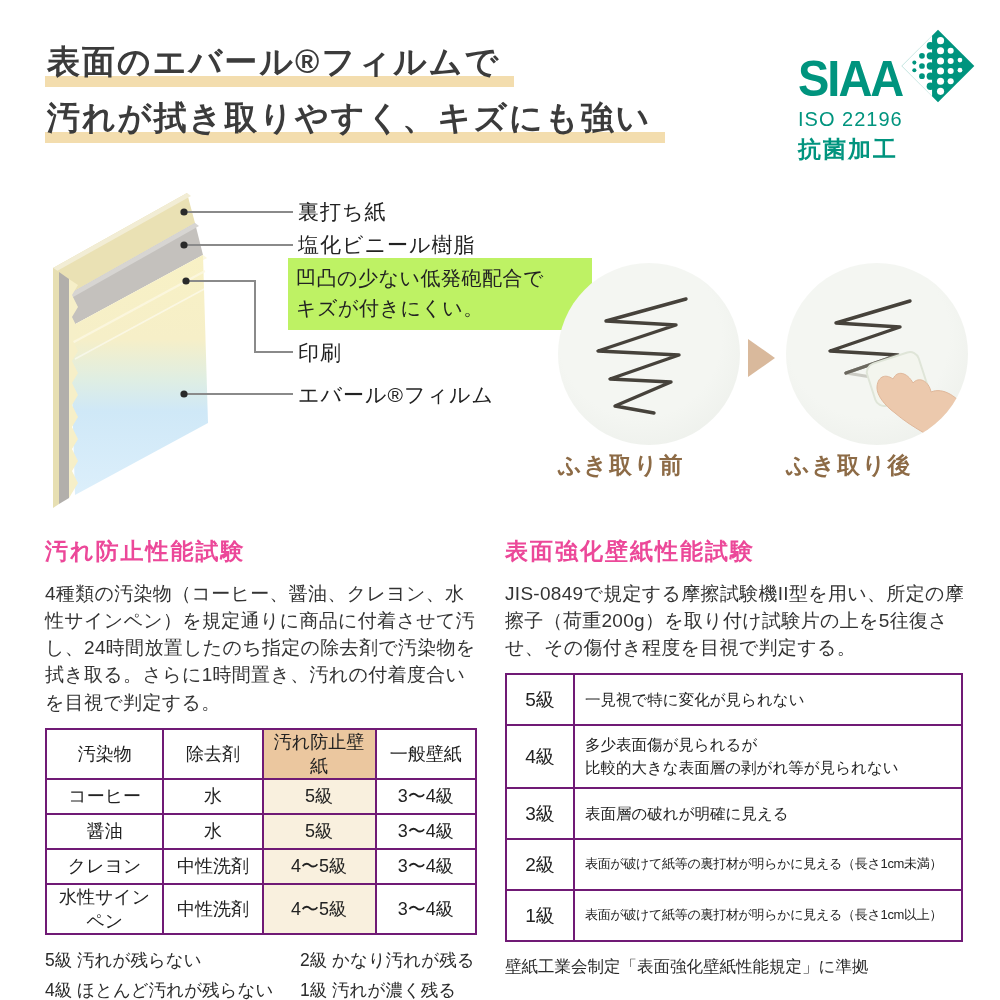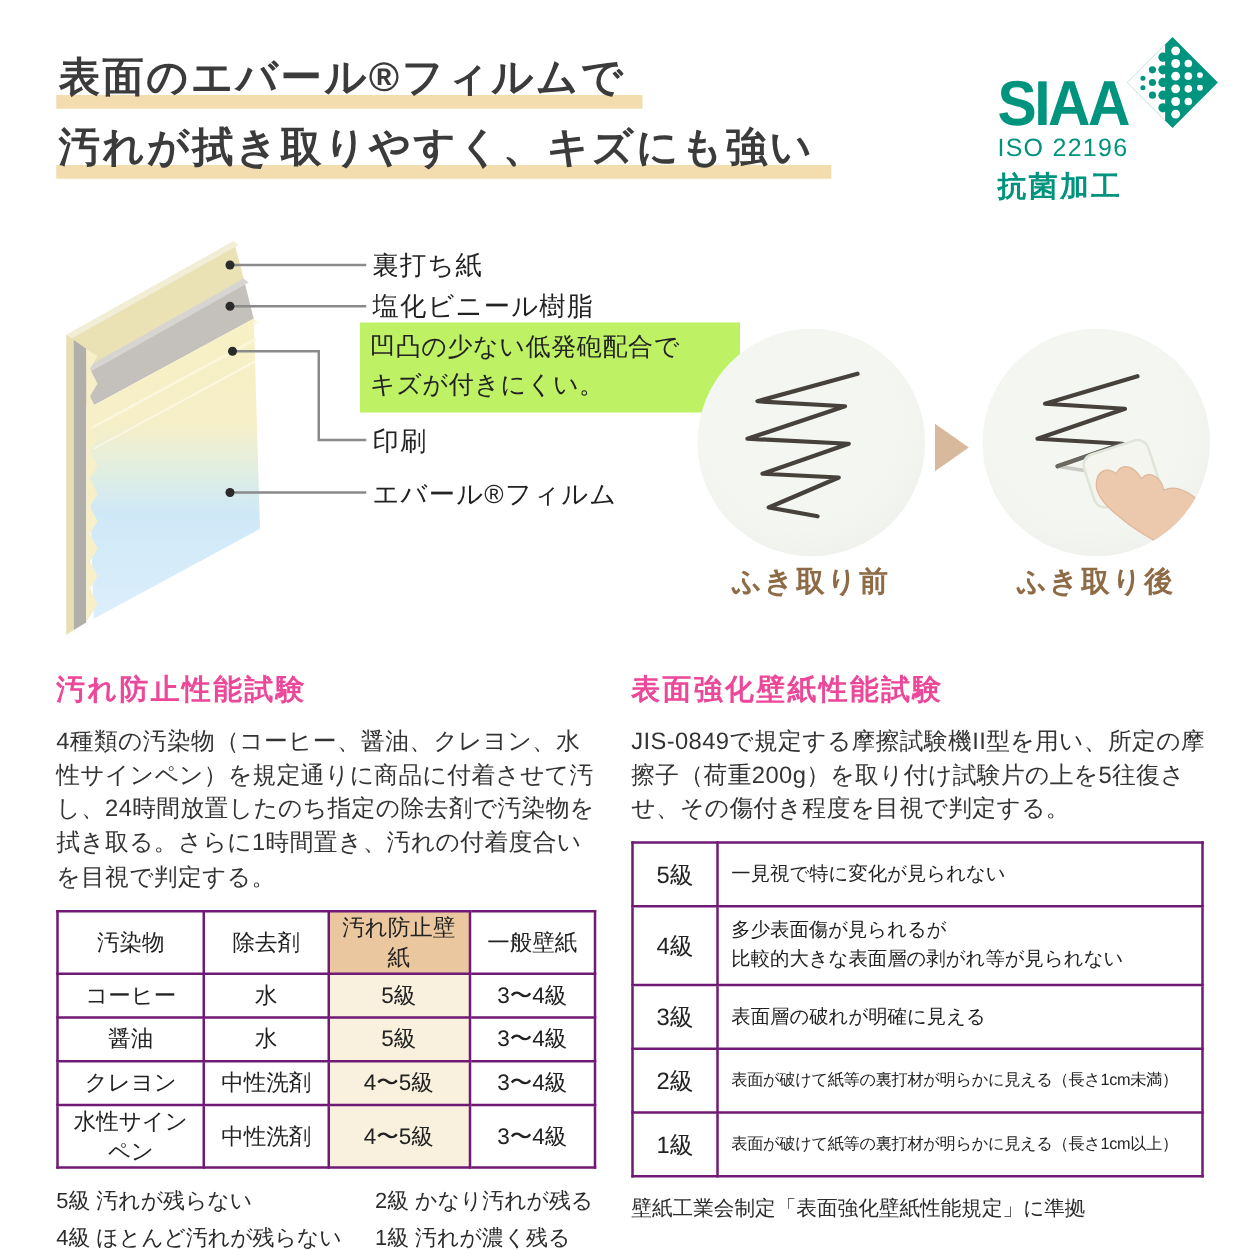--- a/index.html
+++ b/index.html
@@ -12,21 +12,21 @@
   
   .title-block { left:45px; top:40px; }
   .title-line {
     display:table; font-size:33px; font-weight:bold; color:#3b3b3b; letter-spacing:2px;
     background:linear-gradient(#f3ddae,#f3ddae) no-repeat left bottom/100% 11px;
     padding:0 14px 2px 2px; margin-bottom:9px; white-space:nowrap;
   }
 
   
   .siaa { left:798px; top:28px; width:190px; color:#00947e; }
-  .siaa-row { display:flex; align-items:flex-end; }
+  .siaa-row { display:flex; align-items:center; }
   .siaa-brand { font-size:47px; font-weight:bold; letter-spacing:-2px; line-height:1; margin-top:20px; transform:scaleY(1.08); transform-origin:top left; }
   .siaa-diamond { margin-left:-2px; margin-top:0; }
   .siaa-iso { font-size:20px; font-weight:normal; margin-top:4px; letter-spacing:1px; }
   .siaa-kokin { font-size:23px; font-weight:bold; margin-top:3px; letter-spacing:2px; }
 
   
   .diagram-svg { left:45px; top:185px; }
   .layer-label { position:absolute; font-size:21px; color:#222; letter-spacing:1px; white-space:nowrap; }
   .note-box {
     position:absolute; left:288px; top:258px; width:288px; background:#bef264;
@@ -38,21 +38,21 @@
     position:absolute; width:182px; height:182px; border-radius:50%; overflow:hidden;
     background:radial-gradient(circle at 45% 40%, #f4f6f2 55%, #e9ece7 100%);
   }
   .circle-before { left:558px; top:263px; }
   .circle-after  { left:786px; top:263px; }
   .arrow-right {
     position:absolute; left:748px; top:339px; width:0; height:0;
     border-left:27px solid #d9b99c; border-top:19px solid transparent; border-bottom:19px solid transparent;
   }
   .wipe-label {
-    position:absolute; width:182px; text-align:center; top:450px;
+    position:absolute; width:182px; text-align:left; top:450px;
     font-size:23px; font-weight:bold; color:#8d6b46; letter-spacing:2px;
   }
 
   
   .section { width:432px; }
   .section-left  { left:45px;  top:536px; }
   .section-right { left:505px; top:536px; width:460px; }
   .section h2 { font-size:23px; color:#ec4899; font-weight:bold; margin:0 0 13px 0; letter-spacing:2px; }
   .section p  { font-size:19px; color:#333; line-height:1.43; margin:0; letter-spacing:0.3px; }
 

